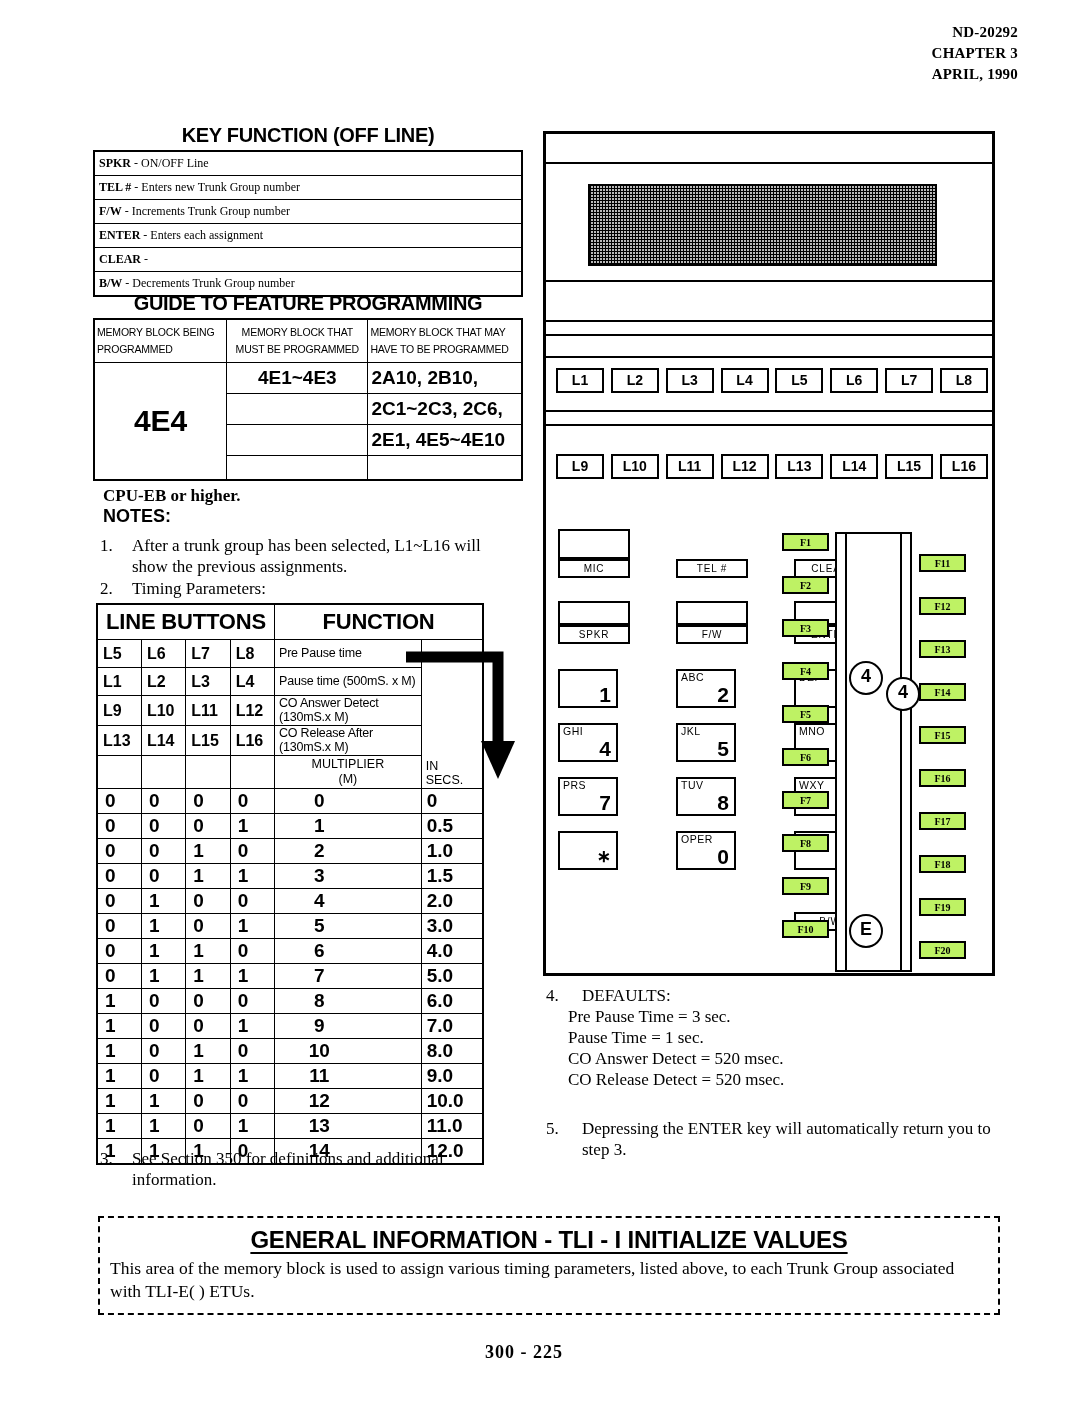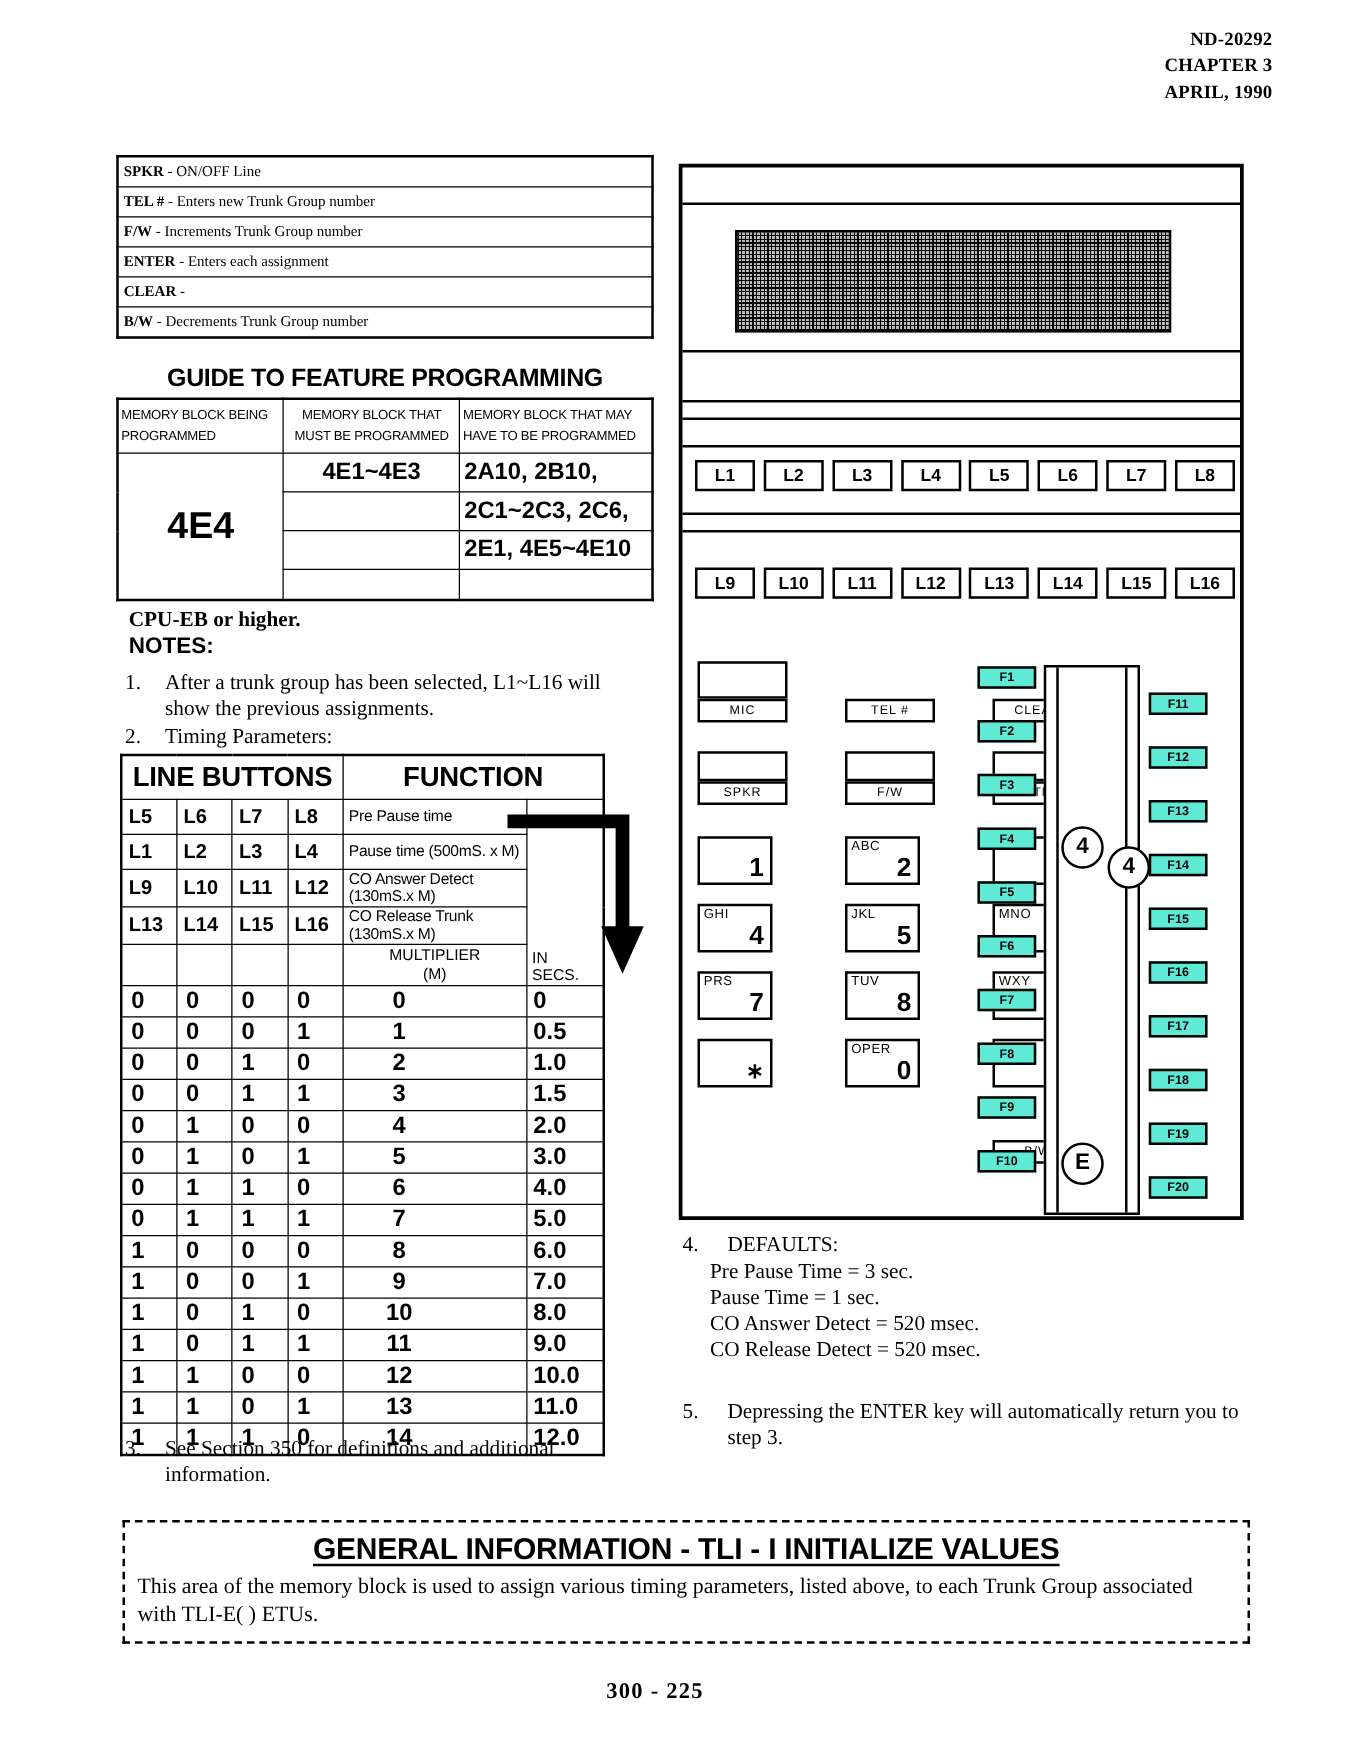--- a/index.html
+++ b/index.html
@@ -338,26 +338,26 @@
     bottom: 1px;
   }
 
   
   .fkey {
     position: absolute;
     border: 2px solid #000;
     width: 47px;
     height: 18px;
     box-sizing: border-box;
-    font-family: Liberation Sans, sans-serif;
+    font-family: Liberation Serif, serif;
     font-weight: bold;
     font-size: 10px;
     text-align: center;
     line-height: 15px;
-    background: #5eead4;
+    background: #bef264;
   }
   #handset {
     position: absolute;
     left: 289px;
     top: 398px;
     width: 77px;
     height: 440px;
     border: 2px solid #000;
     box-sizing: border-box;
     background: #fff;
@@ -456,20 +456,21 @@
 </head>
 <body>
 
 <div id="doc-header">
   <div>ND-20292</div>
   <div>CHAPTER 3</div>
   <div>APRIL, 1990</div>
 </div>
 
 <div id="keyfunc-wrap">
+  <div id="keyfunc-title" class="sect-title">KEY FUNCTION (OFF LINE)</div>
   <table class="kf">
     <tbody id="kf-body">
         <tr>
           <td><span class="kf-key">SPKR</span> <span class="kf-dash">-  ON/OFF Line</span></td>
         </tr>
         <tr>
           <td><span class="kf-key">TEL #</span> <span class="kf-dash">- Enters new Trunk Group number</span></td>
         </tr>
         <tr>
           <td><span class="kf-key">F/W</span> <span class="kf-dash">-  Increments  Trunk Group number</span></td>
@@ -592,21 +593,21 @@
             <div>(130mS.x M)</div>
           </td>
           <td class="lb-blank nb-r nb-t nb-b"></td>
         </tr>
         <tr>
           <td class="lb-lcell">L13</td>
           <td class="lb-lcell">L14</td>
           <td class="lb-lcell">L15</td>
           <td class="lb-lcell">L16</td>
           <td class="lb-fn">
-            <div>CO Release Trunk</div>
+            <div>CO Release After</div>
             <div>(130mS.x M)</div>
           </td>
           <td class="lb-blank nb-r nb-t nb-b"></td>
         </tr>
         <tr>
           <td class="lb-lcell">&nbsp;</td>
           <td class="lb-lcell">&nbsp;</td>
           <td class="lb-lcell">&nbsp;</td>
           <td class="lb-lcell">&nbsp;</td>
           <td class="lb-mult">

